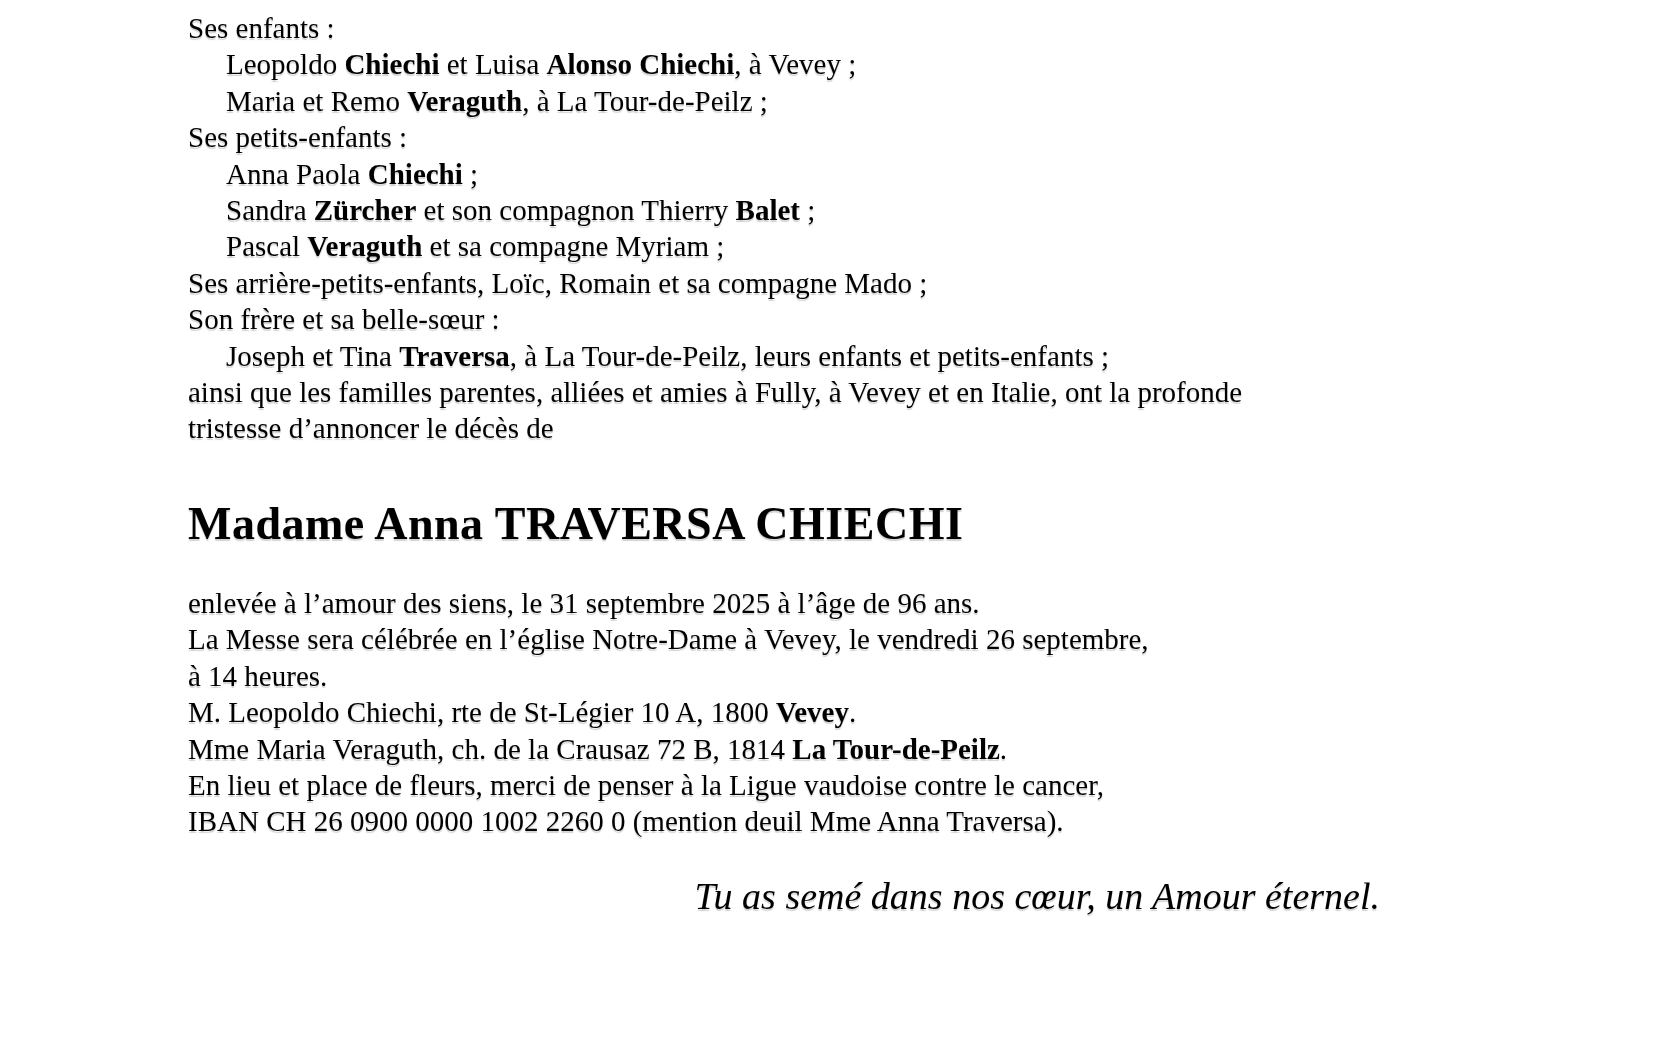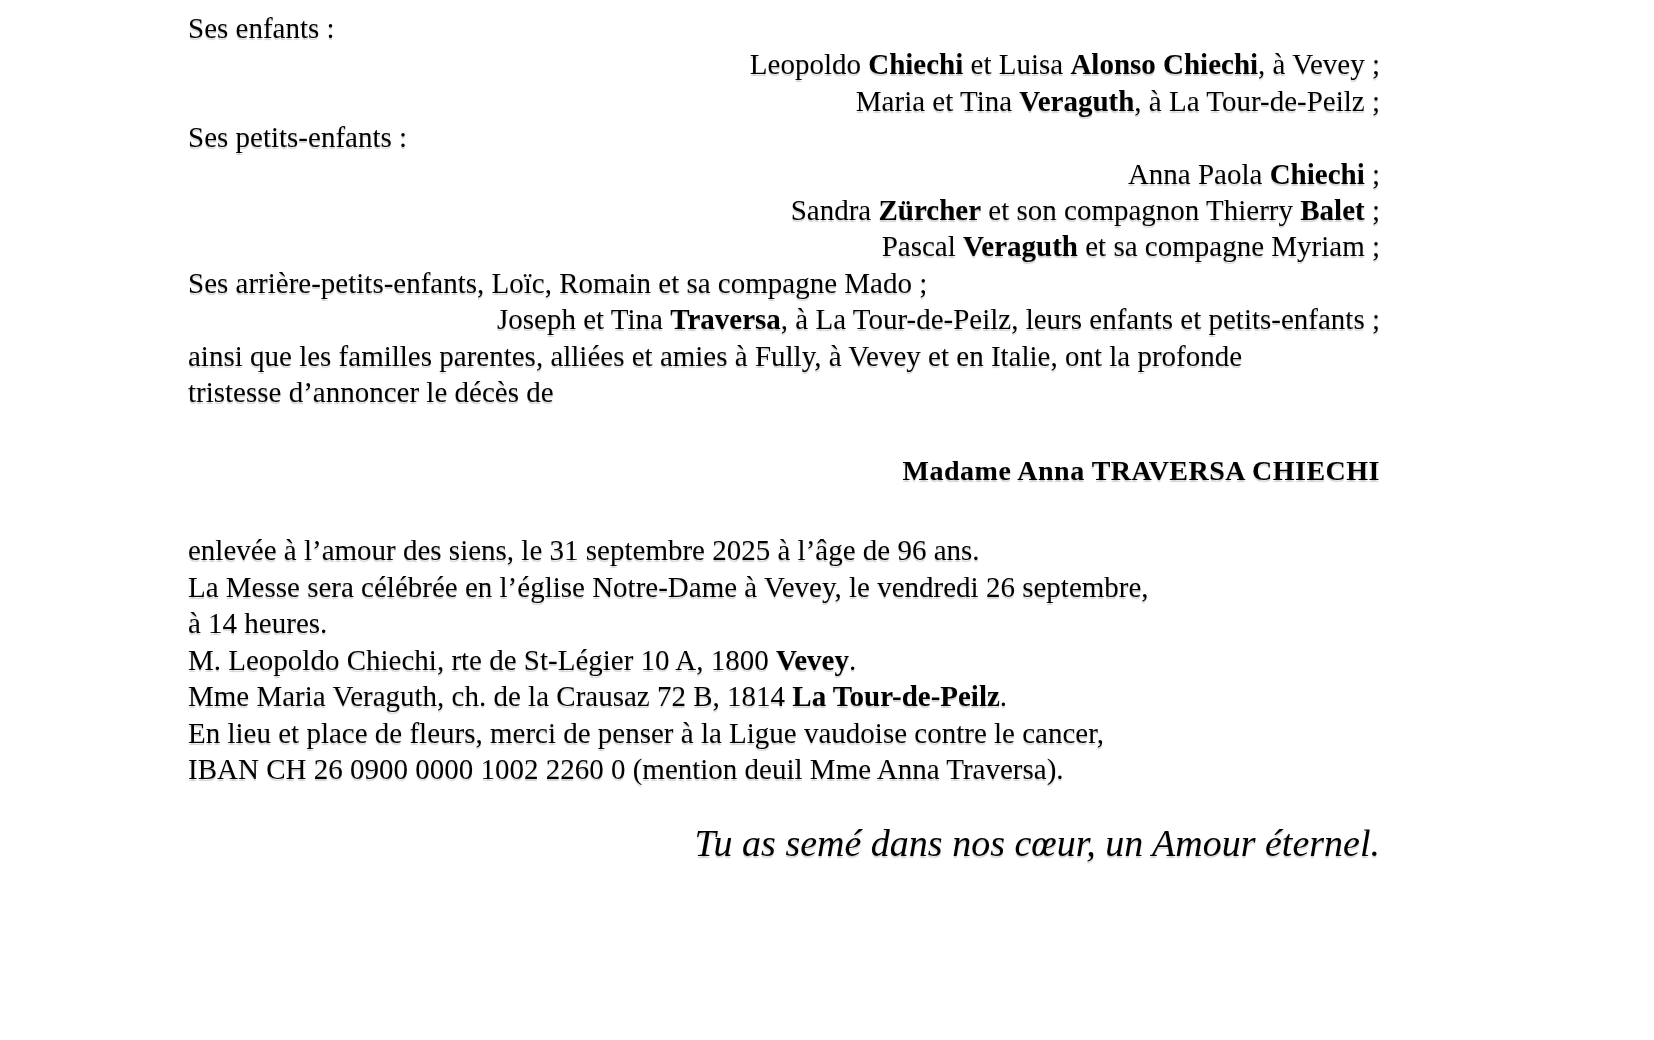--- a/index.html
+++ b/index.html
@@ -25,57 +25,57 @@
     padding-top: 10px;
     font-size: 29px;
     line-height: 36.4px;
     text-shadow: 0 1.5px 1px rgba(0,0,0,0.18);
   }
   .line {
     white-space: nowrap;
   }
   .line.indent {
     padding-left: 38px;
-    text-align: right;
   }
   .b {
     font-weight: bold;
   }
   .title {
-    font-size: 28px;
+    font-size: 46px;
     font-weight: bold;
     line-height: 50px;
-    text-align: right;
-    margin-top: 36px;
+    text-align: left;
+    margin-top: 52px;
     margin-bottom: 36px;
     white-space: nowrap;
     letter-spacing: 0.5px;
   }
   .quote {
     margin-top: 38px;
     font-style: italic;
     text-align: right;
     padding-right: 0px;
     font-size: 38px;
   }
 </style>
 </head>
 <body>
 
 <div class="page">
   <div class="content">
     <div class="lines">
         <div class="line"><span>Ses enfants :</span></div>
         <div class="line indent"><span>Leopoldo </span><span class="b">Chiechi</span><span> et Luisa </span><span class="b">Alonso Chiechi</span><span>, à Vevey ;</span></div>
-        <div class="line indent"><span>Maria et Tina </span><span class="b">Veraguth</span><span>, à La Tour-de-Peilz ;</span></div>
+        <div class="line indent"><span>Maria et Remo </span><span class="b">Veraguth</span><span>, à La Tour-de-Peilz ;</span></div>
         <div class="line"><span>Ses petits-enfants :</span></div>
         <div class="line indent"><span>Anna Paola </span><span class="b">Chiechi</span><span> ;</span></div>
         <div class="line indent"><span>Sandra </span><span class="b">Zürcher</span><span> et son compagnon Thierry </span><span class="b">Balet</span><span> ;</span></div>
         <div class="line indent"><span>Pascal </span><span class="b">Veraguth</span><span> et sa compagne Myriam ;</span></div>
         <div class="line"><span>Ses arrière-petits-enfants, Loïc, Romain et sa compagne Mado ;</span></div>
+        <div class="line"><span>Son frère et sa belle-sœur :</span></div>
         <div class="line indent"><span>Joseph et Tina </span><span class="b">Traversa</span><span>, à La Tour-de-Peilz, leurs enfants et petits-enfants ;</span></div>
         <div class="line"><span>ainsi que les familles parentes, alliées et amies à Fully, à Vevey et en Italie, ont la profonde</span></div>
         <div class="line"><span>tristesse d’annoncer le décès de</span></div>
       </div>
 
     <div class="title">Madame Anna TRAVERSA CHIECHI</div>
 
     <div class="lines">
         <div class="line"><span>enlevée à l’amour des siens, le 31 septembre 2025 à l’âge de 96 ans.</span></div>
         <div class="line"><span>La Messe sera célébrée en l’église Notre-Dame à Vevey, le vendredi 26 septembre,</span></div>

